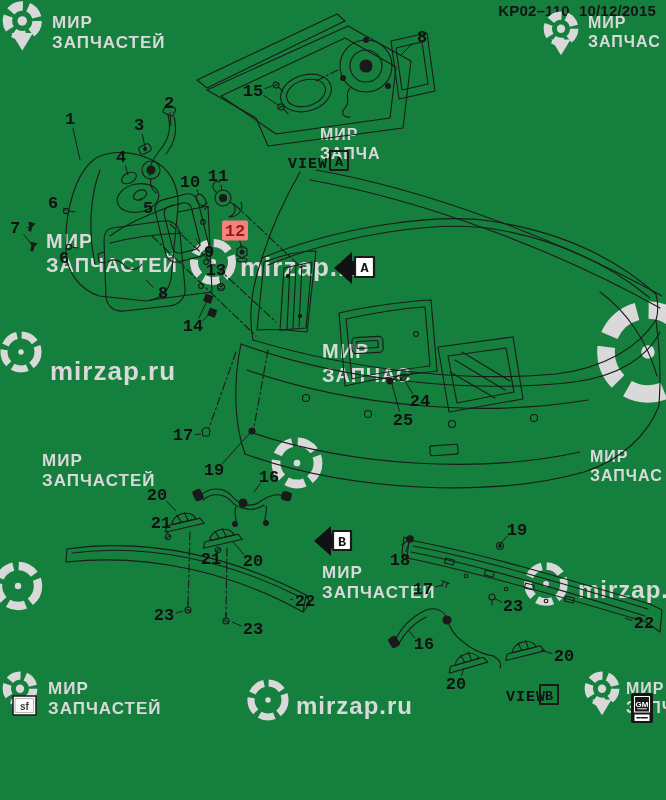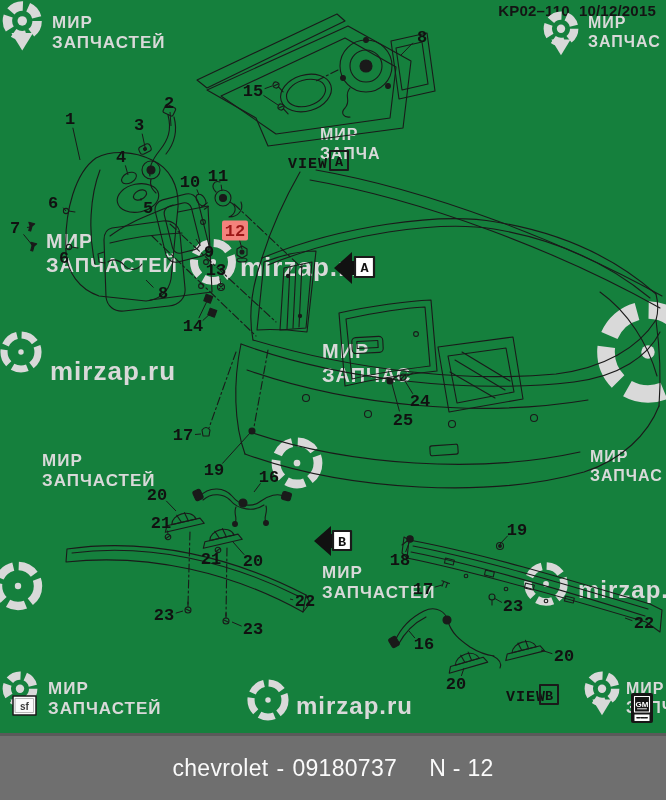--- a/index.html
+++ b/index.html
@@ -434,23 +434,14 @@
         <text x="253" y="629" text-anchor="middle" dominant-baseline="central" font-family="Liberation Mono, monospace" font-size="17" font-weight="700" fill="#111111">23</text>
         <line x1="501.9403754983432" y1="602.5074869994768" x2="494" y2="598" stroke="#1a1a1a" stroke-width="1"></line>
         <text x="513" y="606" text-anchor="middle" dominant-baseline="central" font-family="Liberation Mono, monospace" font-size="17" font-weight="700" fill="#111111">23</text>
         <line x1="412.8" y1="393.8" x2="405" y2="381" stroke="#1a1a1a" stroke-width="1"></line>
         <text x="420" y="401" text-anchor="middle" dominant-baseline="central" font-family="Liberation Mono, monospace" font-size="17" font-weight="700" fill="#111111">24</text>
         <line x1="399.49337757281177" y1="411.39283586053796" x2="392" y2="384" stroke="#1a1a1a" stroke-width="1"></line>
         <text x="403" y="420" text-anchor="middle" dominant-baseline="central" font-family="Liberation Mono, monospace" font-size="17" font-weight="700" fill="#111111">25</text>
       </g>
   </svg>
 
-  <div class="footer-bar">
-
-    <div class="grp">
-      <span>chevrolet</span>
-      <span>-</span>
-      <span>09180737</span>
-    </div>
-    <span class="ref">N - 12</span>
-  </div>
 
 </div>
 
 </body></html>

